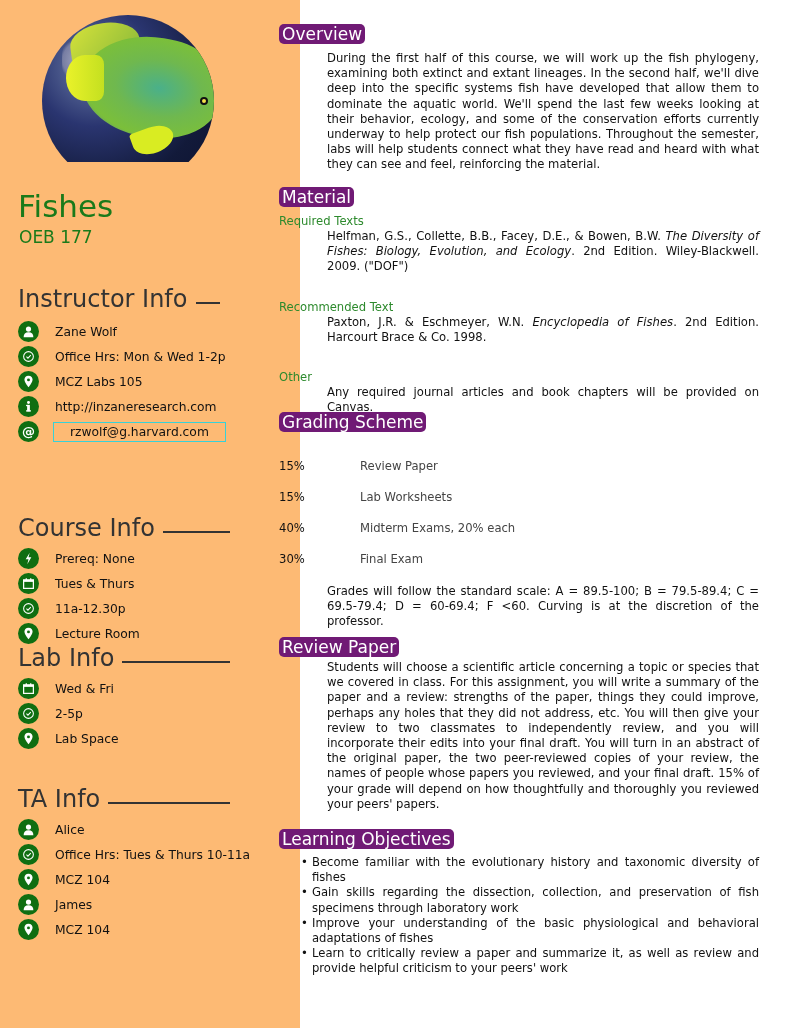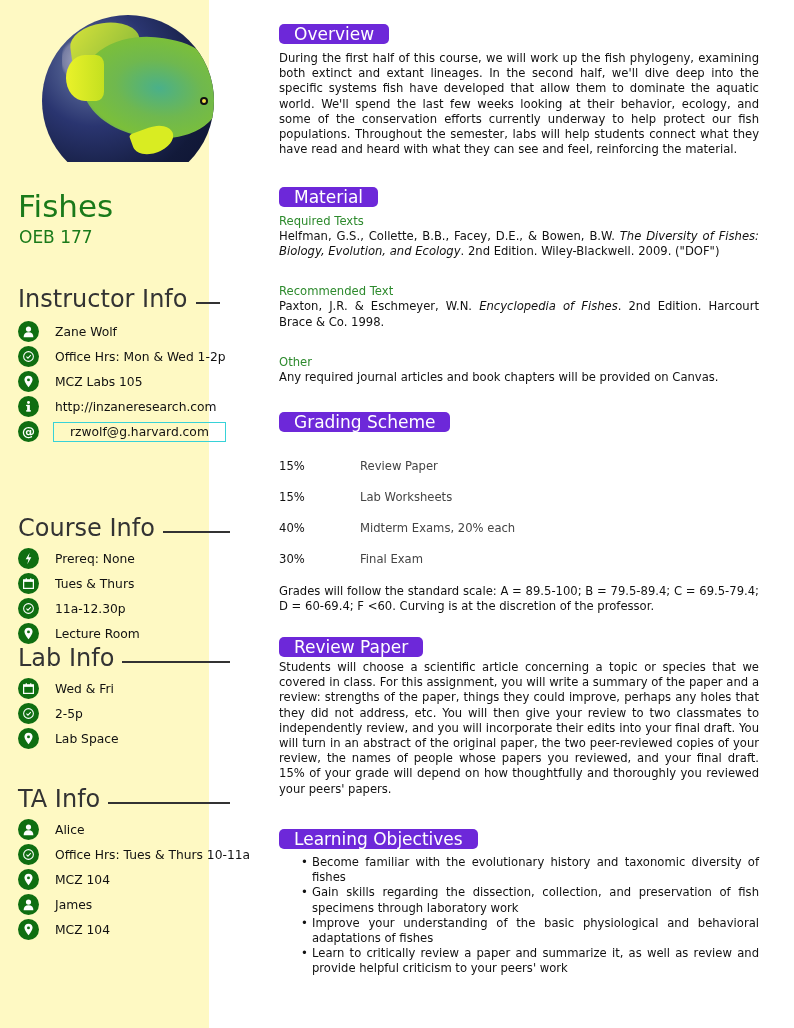--- a/index.html
+++ b/index.html
@@ -1,21 +1,21 @@
 <!DOCTYPE html>
 <html><head>
 <meta charset="utf-8">
 <style>
   * { box-sizing: border-box; margin: 0; padding: 0; }
   html, body { width: 794px; height: 1028px; background: #ffffff; overflow: hidden; }
   body { position: relative; font-family: "DejaVu Sans", sans-serif; color: #111; }
 
   .sidebar {
-    position: absolute; left: 0; top: 0; width: 209px; height: 1028px;
-    background: #fef9c3;
+    position: absolute; left: 0; top: 0; width: 300px; height: 1028px;
+    background: #fdba74;
   }
   .photo {
     position: absolute; left: 42px; top: 15px; width: 172px; height: 147px;
     overflow: hidden;
   }
   .photo-circle {
     position: absolute; left: 0; top: 0; width: 172px; height: 172px; border-radius: 50%;
     background: radial-gradient(circle at 30% 30%, #6d7fa8 0%, #2a3570 35%, #121a3a 70%, #0c1230 100%);
     overflow: hidden;
   }
@@ -68,24 +68,24 @@
   .info-icon {
     width: 21px; height: 21px; border-radius: 50%; background: #0f6e11; color: #fff;
     display: flex; align-items: center; justify-content: center; flex-shrink: 0;
   }
   .info-icon svg { width: 13px; height: 13px; }
   .info-text { margin-left: 16px; font-size: 12.3px; color: #111; white-space: nowrap; }
   .info-text.boxed { border: 1px solid #37d2d8; padding: 2px 16px; margin-left: 14px; }
 
   .main { position: absolute; left: 279px; top: 0; width: 480px; }
   .pill {
-    display: inline-block; background: #6d28d9; color: #fff; border-radius: 5px;
-    font-size: 17px; line-height: 20px; padding: 0 15px; white-space: nowrap;
-  }
-  .para { font-size: 11.6px; line-height: 15.2px; text-align: justify; color: #111; }
+    display: inline-block; background: #701a75; color: #fff; border-radius: 5px;
+    font-size: 17px; line-height: 20px; padding: 0 3px; white-space: nowrap;
+  }
+  .para { font-size: 11.6px; line-height: 15.2px; text-align: justify; color: #111; margin-left: 48px; }
   .sub-label { font-size: 11.6px; color: #2d8a2d; line-height: 15px; }
   .section { position: absolute; left: 0; width: 480px; }
 
   .grade-row { display: flex; font-size: 11.6px; height: 31px; align-items: center; }
   .grade-pct { width: 81px; color: #111; }
   .grade-desc { color: #444; }
 
   ul.objectives { list-style: none; margin-left: 22px; }
   ul.objectives li { position: relative; padding-left: 11px; font-size: 11.6px; line-height: 15.2px; text-align: justify; }
   ul.objectives li::before { content: "•"; position: absolute; left: 0; top: 0; }

